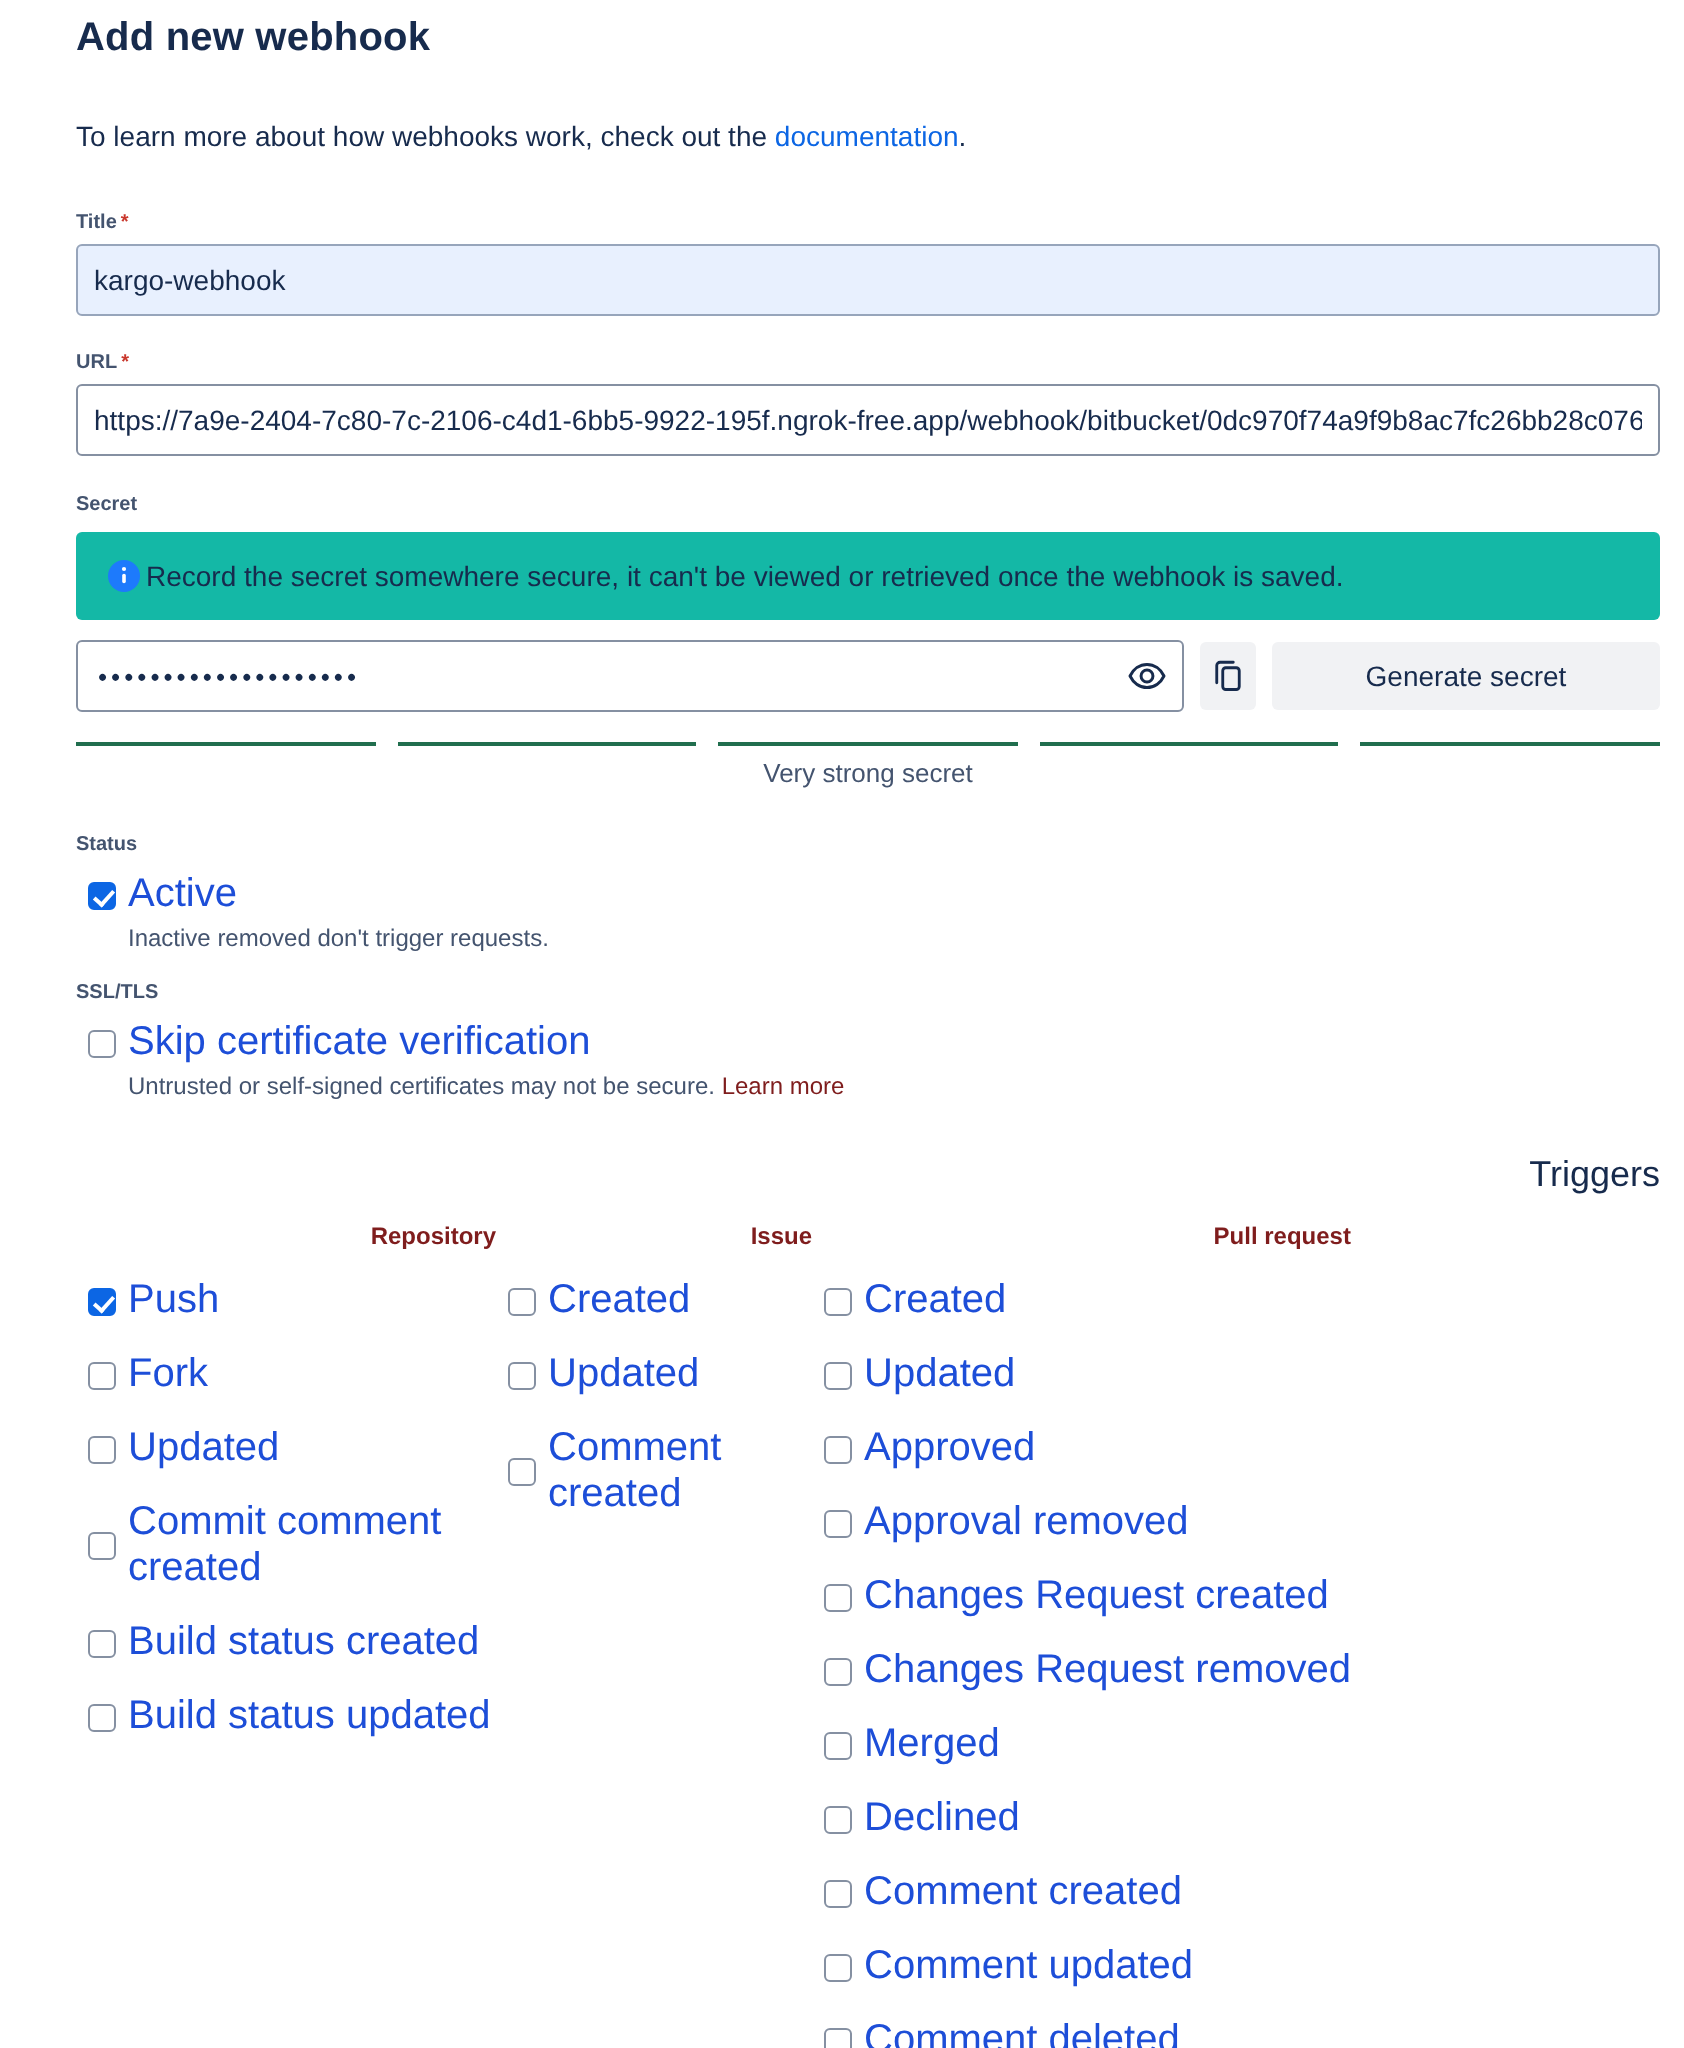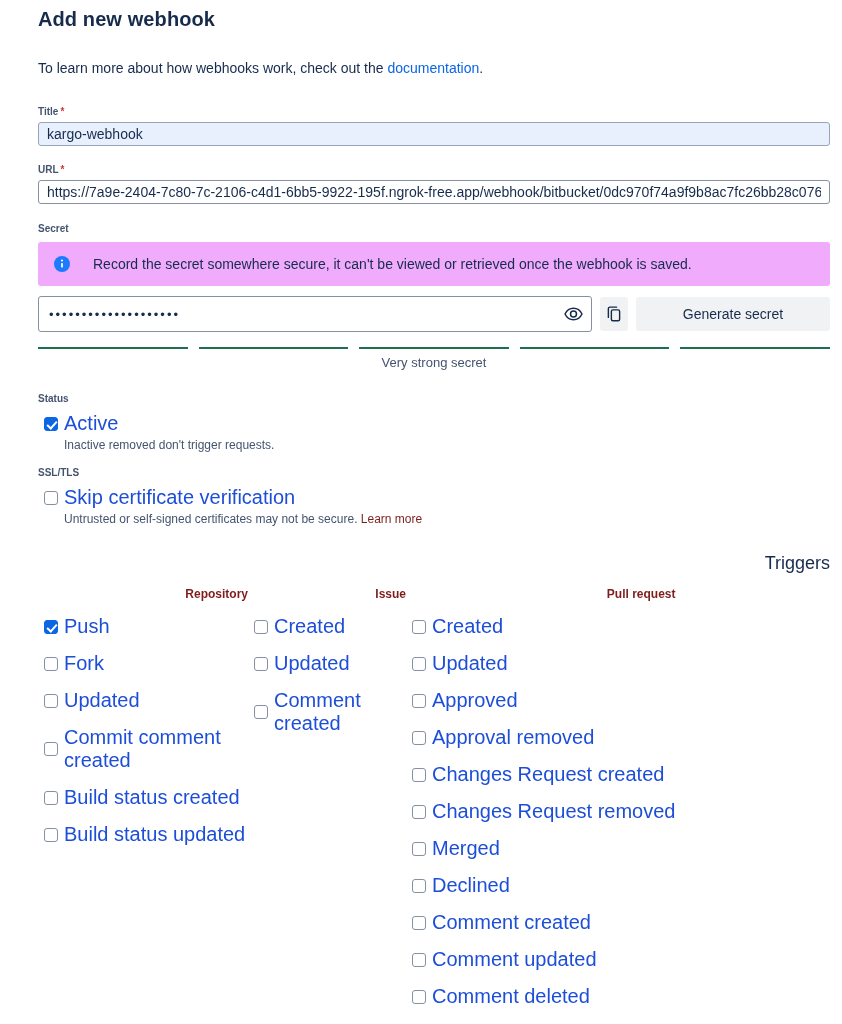--- a/index.html
+++ b/index.html
@@ -12,37 +12,37 @@
   .container { padding:8px 12px 10px 38px; }
 
   h1.page-title { font-size:20px; font-weight:700; color:#172B4D; letter-spacing:.1px; }
   .intro { margin-top:29px; font-size:14px; color:#172B4D; }
   .intro a { color:#0C66E4; text-decoration:none; cursor:pointer; }
 
   .field-label { margin-top:0; font-size:10px; font-weight:700; color:#44546F; }
   .req { color:#C9372C; margin-left:2px; }
 
   .text-input {
-    width:100%; height:24px; margin-top:5px; padding:0 8px;
+    width:100%; height:36px; margin-top:5px; padding:0 8px;
     font-family:"Liberation Sans", sans-serif;
     font-size:14px; color:#172B4D;
     border:1px solid #8590A2; border-radius:3px; background:#fff;
     outline:none; white-space:nowrap; overflow:hidden;
   }
   .autofill { background:#E8F0FE; border-color:#97A5BB; }
 
   .helper { margin-top:6px; font-size:12px; color:#626F86; }
 
   .mt-title { margin-top:30px; }
   .mt-url { margin-top:18px; }
   .mt-secret { margin-top:19px; }
 
   .info-banner {
-    margin-top:8px; background:#f0abfc; border-radius:3px;
-    padding:14px 16px; display:flex; align-items:center; gap:23px;
+    margin-top:8px; background:#14b8a6; border-radius:3px;
+    padding:14px 16px; display:flex; align-items:center; gap:3px;
   }
   .info-banner .msg { font-size:14px; color:#172B4D; }
 
   .secret-row { margin-top:10px; display:flex; align-items:center; gap:8px; }
   .secret-input-wrap { position:relative; flex:1; }
   .secret-input {
     width:100%; height:36px; padding:0 40px 0 10px;
     border:1px solid #8590A2; border-radius:3px; background:#fff;
     font-family:"Liberation Sans", sans-serif;
     font-size:13px; letter-spacing:2px; color:#172B4D; outline:none;

